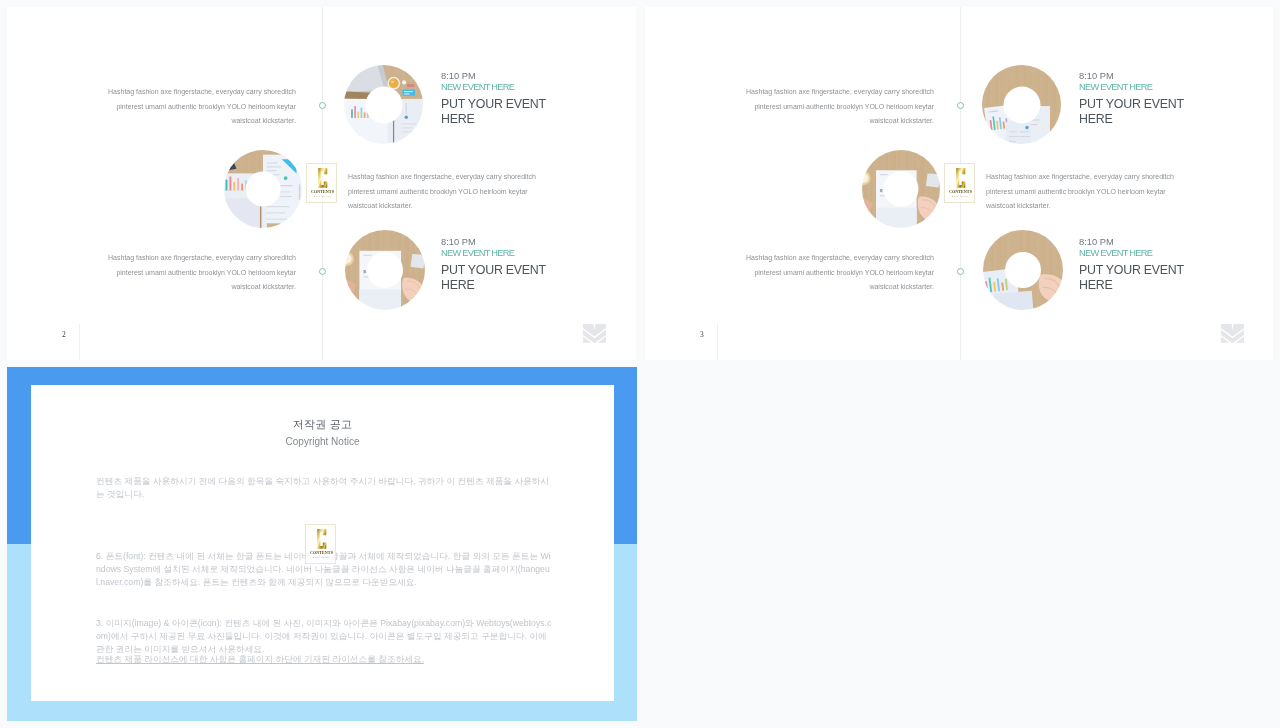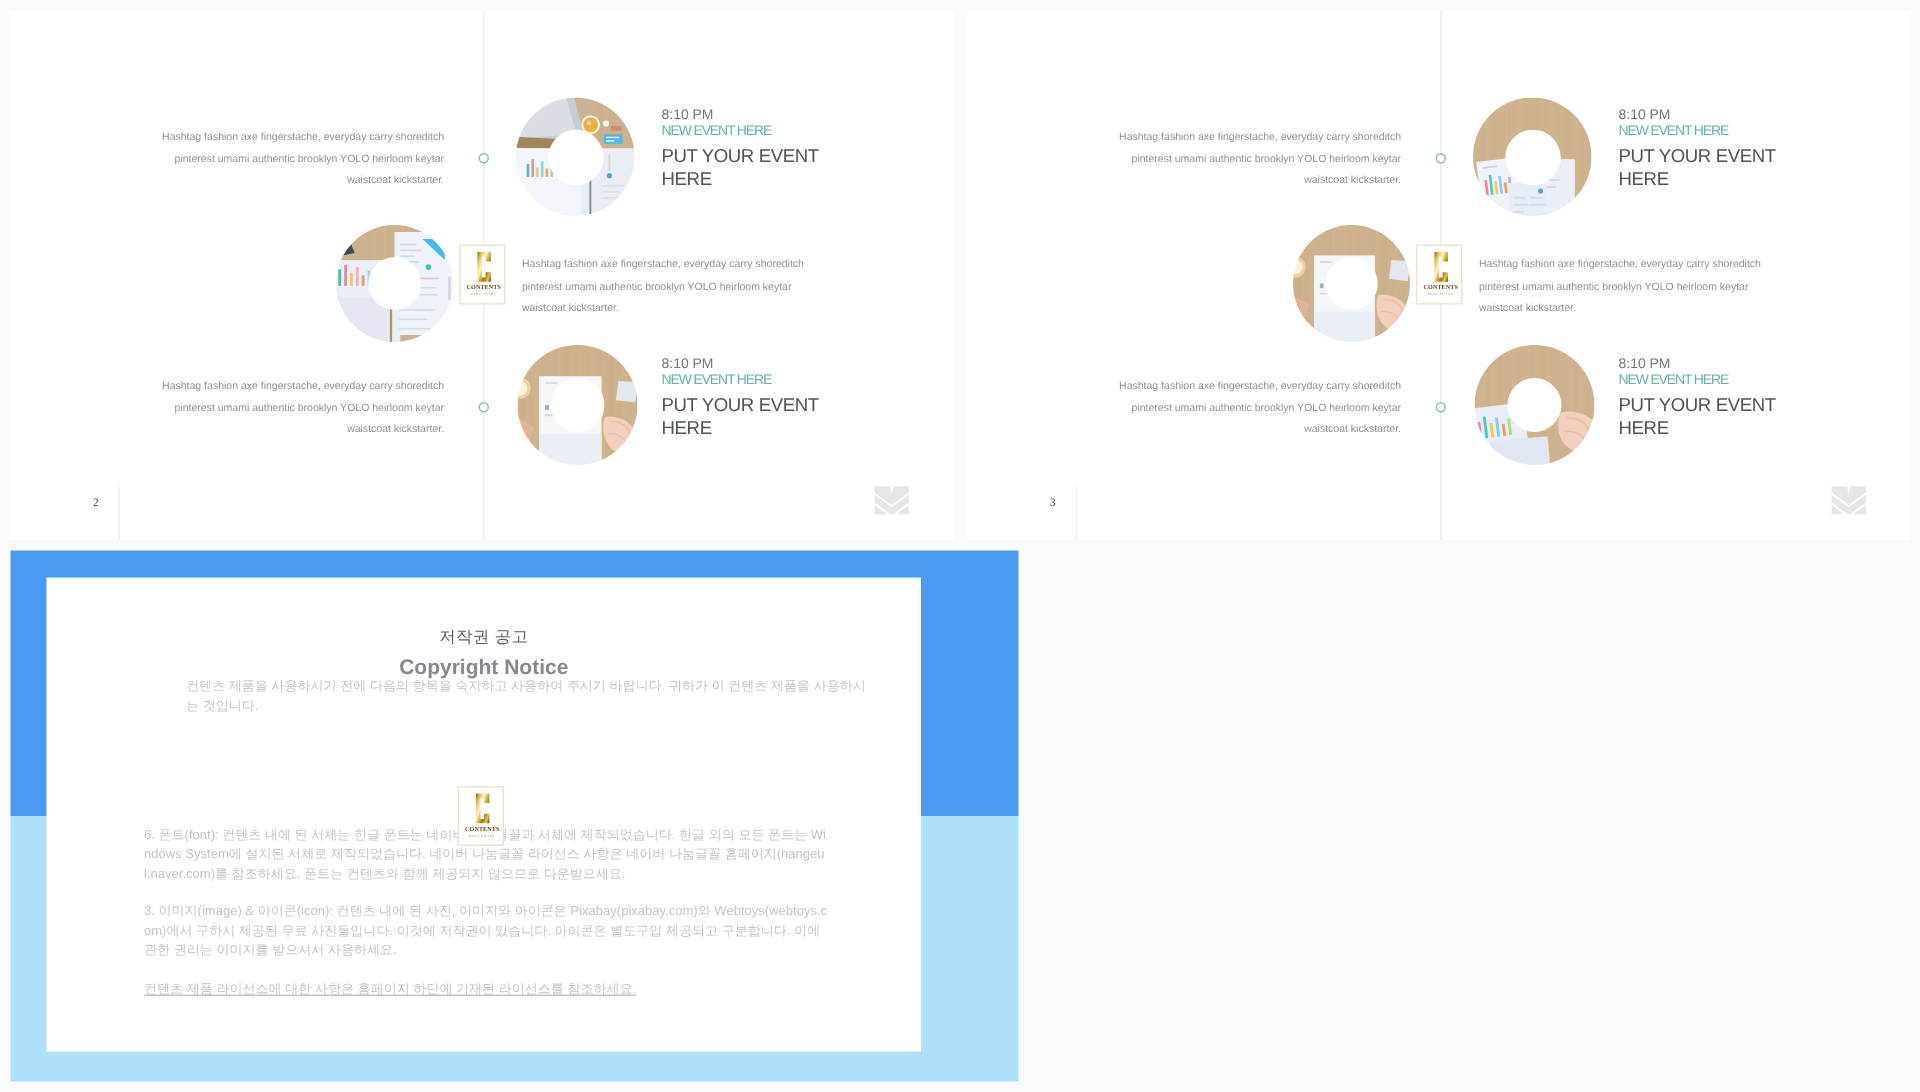--- a/index.html
+++ b/index.html
@@ -34,21 +34,21 @@
 .chev{position:absolute;}
 
 
 .wmbox{position:absolute;box-sizing:border-box;border:1px solid #ece5cf;background:rgba(255,255,255,.80);}
 
 
 .notice{position:absolute;}
 .notice .band{position:absolute;left:0;width:100%;}
 .notice .inner{position:absolute;background:#ffffff;}
 .ntk{text-align:center;font-size:11px;color:#585e66;margin-top:32px;letter-spacing:.02em;}
-.nte{text-align:center;font-size:14px;color:#83898f;margin-top:4px;font-weight:bold;}
+.nte{text-align:center;font-size:10px;color:#83898f;margin-top:4px;}
 .nt{position:absolute;left:65px;width:456px;font-size:8.7px;line-height:12.9px;color:#c0c5cb;word-break:break-all;}
 </style>
 </head>
 <body>
 
 <div class="stage">
   <div class="slide s1" id="slide1">
       <div class="tl"></div>
       <div class="marker" style="left:312px;top:95px;"></div>
       <div class="donut" style="left:337px;top:58px;width:79px;height:79px;">
@@ -512,31 +512,31 @@
       <div class="pgno" style="left:55px;top:323px;">3</div>
       <svg class="chev" style="left:575px;top:317px" width="25" height="21" viewBox="0 0 48 40">
     <g fill="#e4e6e9">
       <path d="M2,0 L22,0 L24,12 L26,0 L46,0 L46,8 L24,24 L2,8 Z"></path>
       <path d="M2,11 L24,27 L46,11 L46,21 L24,37 L2,21 Z"></path>
       <path d="M2,24 L18,36 L2,36 Z"></path>
       <path d="M46,24 L30,36 L46,36 Z"></path>
     </g>
   </svg>
     </div>
-  <div class="notice" id="notice" style="position: absolute; left: 7px; top: 367px; width: 630px; height: 354px; padding-left: 42px;">
+  <div class="notice" id="notice" style="position: absolute; left: 7px; top: 367px; width: 630px; height: 354px;">
       <div class="band" style="top:0;height:177px;background:#4a9bf0;"></div>
       <div class="band" style="top:177px;height:177px;background:#ade0fa;"></div>
       <div class="inner" style="left:24px;top:18px;width:583px;height:316px;">
      <div style="position:absolute;left:0;top:0;width:100%;">
        <div class="ntk">저작권 공고</div>
        <div class="nte">Copyright Notice</div>
      </div>
-     <div class="nt" style="top:66px;margin-left:28px;">컨텐츠 제품을 사용하시기 전에 다음의 항목을 숙지하고 사용하여 주시기 바랍니다. 귀하가 이 컨텐츠 제품을 사용하시는 것입니다.</div>
+     <div class="nt" style="top:90px;">컨텐츠 제품을 사용하시기 전에 다음의 항목을 숙지하고 사용하여 주시기 바랍니다. 귀하가 이 컨텐츠 제품을 사용하시는 것입니다.</div>
      <div class="nt" style="top:165px;">6. 폰트(font): 컨텐츠 내에 된 서체는 한글 폰트는 네이버 나눔글꼴과 서체에 제작되었습니다. 한글 외의 모든 폰트는 Windows System에 설치된 서체로 제작되었습니다. 네이버 나눔글꼴 라이선스 사항은 네이버 나눔글꼴 홈페이지(hangeul.naver.com)를 참조하세요. 폰트는 컨텐츠와 함께 제공되지 않으므로 다운받으세요.</div>
-     <div class="nt" style="top:216px;">3. 이미지(image) &amp; 아이콘(icon): 컨텐츠 내에 된 사진, 이미지와 아이콘은 Pixabay(pixabay.com)와 Webtoys(webtoys.com)에서 구하시 제공된 무료 사진들입니다. 이것에 저작권이 있습니다. 아이콘은 별도구입 제공되고 구분합니다. 이에 관한 권리는 이미지를 받으셔서 사용하세요.</div>
+     <div class="nt" style="top:232px;">3. 이미지(image) &amp; 아이콘(icon): 컨텐츠 내에 된 사진, 이미지와 아이콘은 Pixabay(pixabay.com)와 Webtoys(webtoys.com)에서 구하시 제공된 무료 사진들입니다. 이것에 저작권이 있습니다. 아이콘은 별도구입 제공되고 구분합니다. 이에 관한 권리는 이미지를 받으셔서 사용하세요.</div>
      <div class="nt" style="top:268px;text-decoration:underline;">컨텐츠 제품 라이선스에 대한 사항은 홈페이지 하단에 기재된 라이선스를 참조하세요.</div>
   </div>
       <div style="position:absolute;left:298px;top:157px;">
         <div class="wmbox" style="width:31px;height:40px;">
     <svg width="31" height="40" viewBox="0 0 62 80" style="position:absolute;left:0;top:0;">
       <defs>
         <linearGradient id="gold2" x1="0" y1="0.1" x2="1" y2="0.9">
           <stop offset="0%" stop-color="#a6830f"></stop>
           <stop offset="18%" stop-color="#e3cc6c"></stop>
           <stop offset="38%" stop-color="#fff3bd"></stop>

